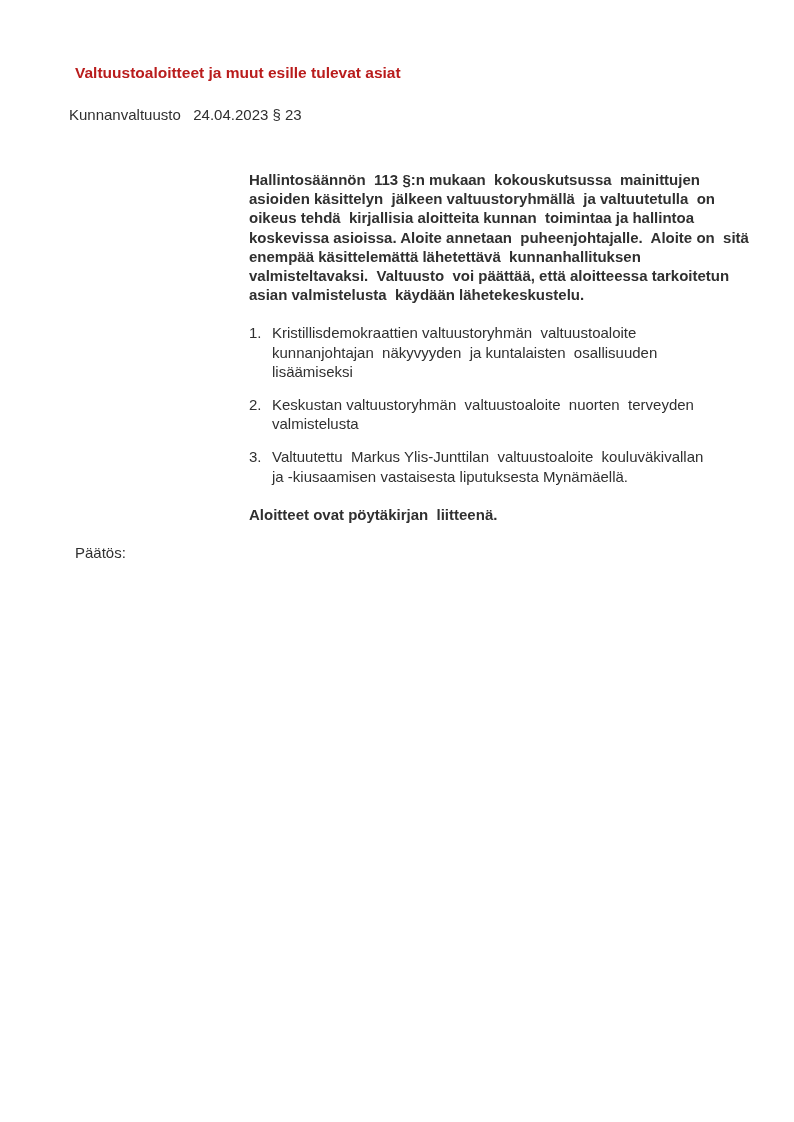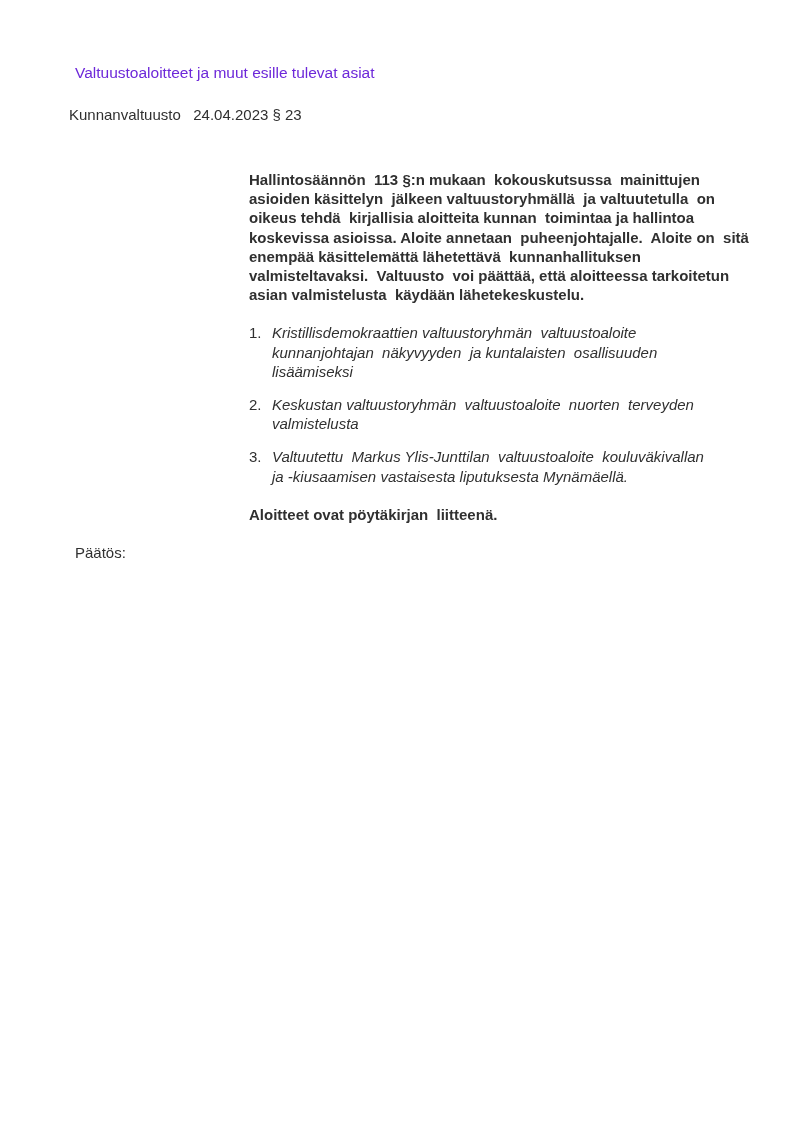--- a/index.html
+++ b/index.html
@@ -18,22 +18,22 @@
     font-size: 15px;
     line-height: 19.2px;
     color: #303030;
   }
   .doc-title {
     position: absolute;
     left: 75px;
     top: 63px;
     margin: 0;
     font-size: 15.5px;
-    font-weight: normal;
-    color: #6d28d9;
+    font-weight: bold;
+    color: #b91c1c;
     white-space: pre-wrap;
   }
   .meta-line {
     position: absolute;
     left: 69px;
     top: 105px;
     white-space: pre-wrap;
   }
   .content {
     position: absolute;
@@ -58,21 +58,20 @@
   .initiative-item + .initiative-item {
     margin-top: 14px;
   }
   .item-number {
     flex: 0 0 23px;
     white-space: pre;
   }
   .item-text {
     flex: 1 1 auto;
     white-space: pre-wrap;
-    font-style: italic;
   }
   .decision-row {
     display: flex;
     margin-top: 19px;
   }
   .decision-label {
     flex: 0 0 174px;
     white-space: pre;
   }
   .decision-text {

